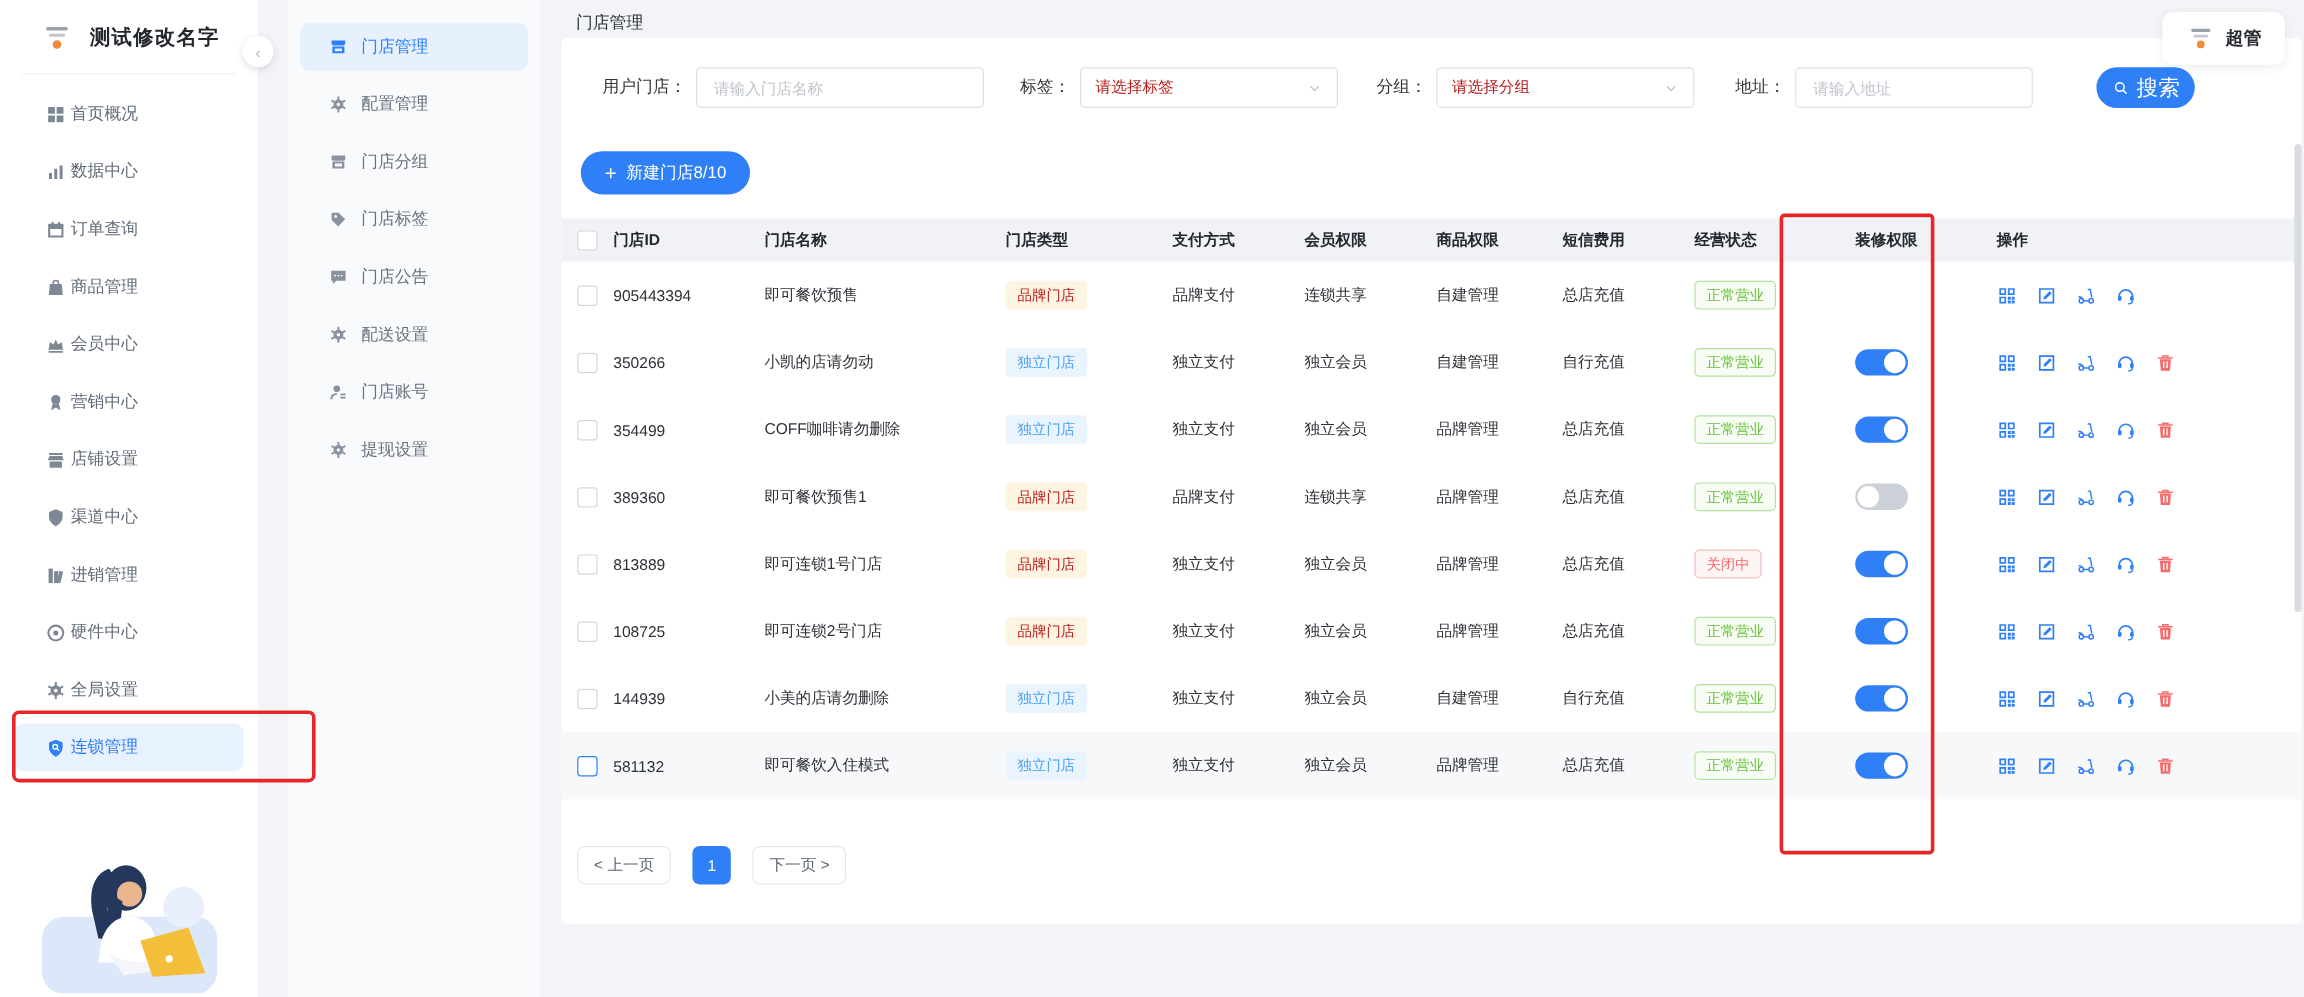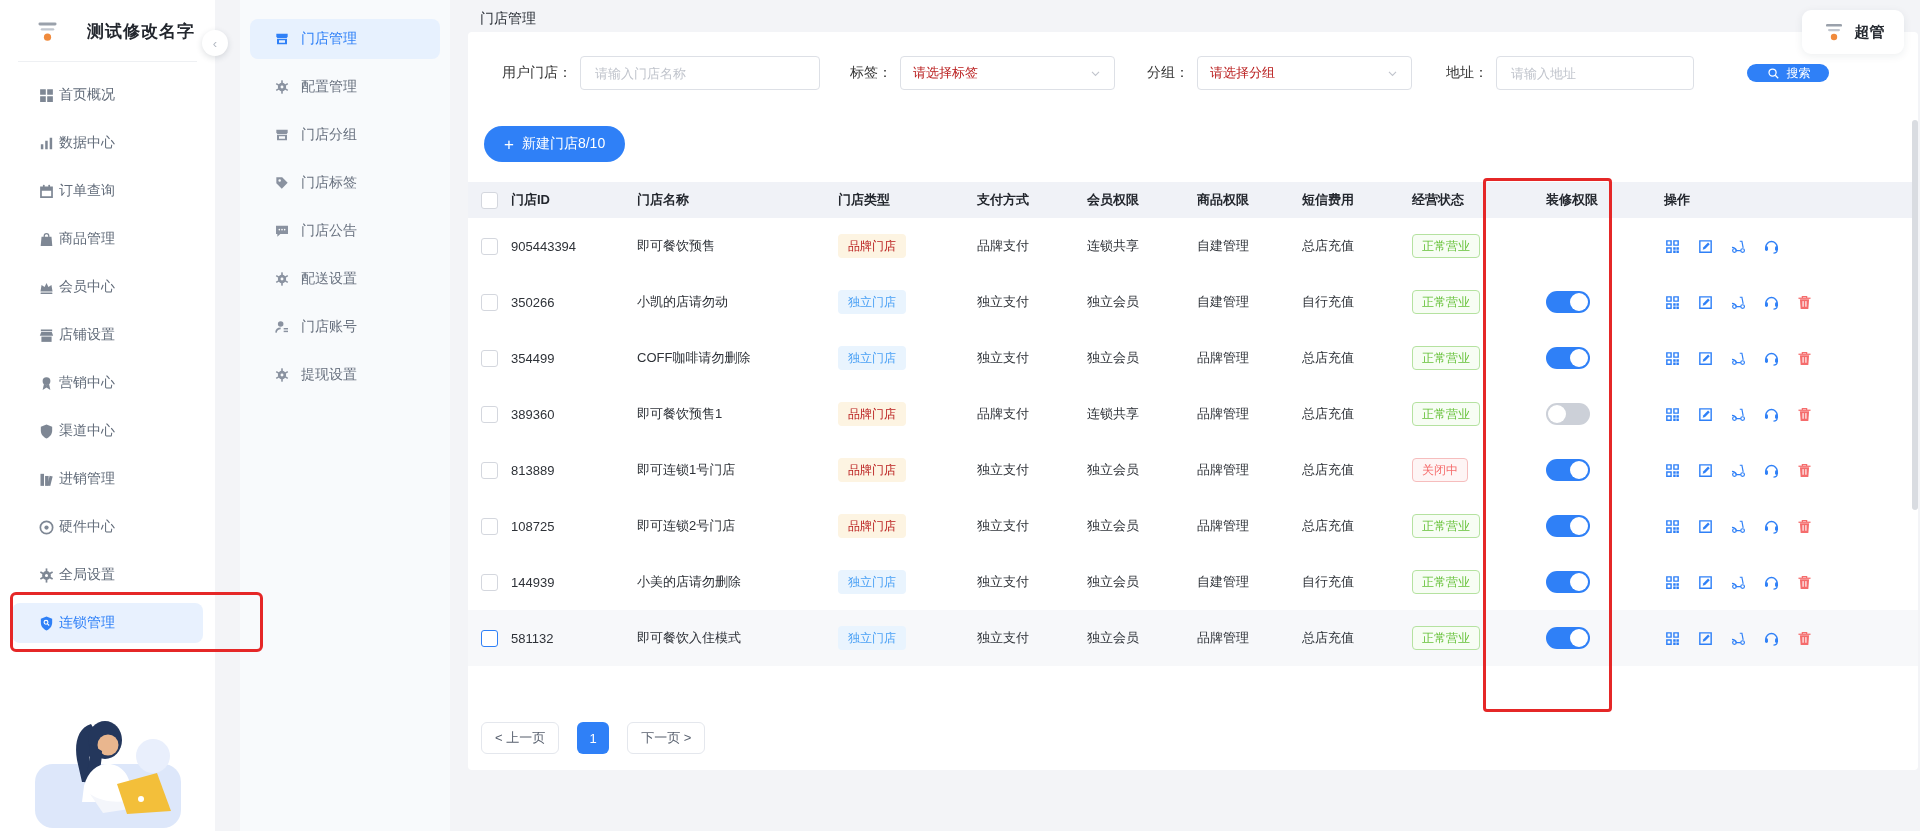--- a/index.html
+++ b/index.html
@@ -6,21 +6,21 @@
   body{
     width:1920px;height:831px;position:relative;overflow:hidden;
     background:#f3f4f7;
     font-family:"Liberation Sans","DejaVu Sans",sans-serif;
     color:#303133;
   }
   svg{display:block}
   .ic{width:17px;height:17px}
   
   .sidebar{position:absolute;left:0;top:0;bottom:0;width:215px;background:#fff;z-index:2}
-  .logo-row{display:flex;align-items:center;gap:26px;padding:18px 0 0 34px}
+  .logo-row{display:flex;align-items:center;gap:14px;padding:18px 0 0 34px}
   .logo-row svg{width:27px;height:27px}
   .app-title{font-size:17px;font-weight:bold;color:#23272e;letter-spacing:1px}
   .sidebar-divider{margin:16px 18px 0;border-bottom:1px solid #eef0f3}
   .side-items{padding-top:9px}
   .side-item{height:48px;display:flex;align-items:center;padding:0 12px;cursor:pointer}
   .side-item-inner{flex:1;display:flex;align-items:center;gap:4px;height:40px;border-radius:8px;padding-left:26px;color:#616b79;font-size:14px}
   .side-item-inner .ic{color:#7e8794}
   .side-item.active .side-item-inner{background:#e8f1fe;color:#2f80f7}
   .side-item.active .side-item-inner .ic{color:#2f80f7}
   .collapse-btn{position:absolute;left:202px;top:30px;width:26px;height:26px;border-radius:50%;
@@ -42,22 +42,22 @@
   .filter-bar{display:flex;align-items:center;padding:24px 0 0 34px}
   .f-label{font-size:14px;color:#333;margin-right:8px;white-space:nowrap}
   .f-box{height:34px;border:1px solid #dde0e6;border-radius:4px;background:#fff;box-sizing:border-box;display:flex;align-items:center;padding:0 12px}
   .f-input{width:240px}
   .f-input input{border:none;outline:none;width:100%;font-size:13px;color:#333;background:transparent;font-family:inherit}
   .f-input input::placeholder{color:#c0c4cc}
   .f-select{width:215px;justify-content:space-between;color:#b91c1c;font-size:13px;cursor:pointer}
   .f-addr{width:198px}
   .gap30{margin-left:30px}.gap32{margin-left:32px}.gap34{margin-left:34px}
   .chev{width:13px;height:13px;color:#c0c4cc}
-  .search-btn{margin-left:53px;width:82px;height:18px;border:none;border-radius:17px;background:#2f80f7;color:#fff;
-    display:flex;align-items:center;justify-content:center;gap:6px;font-size:12px;cursor:pointer;font-family:inherit}
+  .search-btn{margin-left:53px;width:82px;height:34px;border:none;border-radius:17px;background:#2f80f7;color:#fff;
+    display:flex;align-items:center;justify-content:center;gap:6px;font-size:18px;cursor:pointer;font-family:inherit}
   
   .new-btn{margin:36px 0 0 16px;height:36px;padding:0 20px;border:none;border-radius:18px;background:#2f80f7;color:#fff;
     display:flex;align-items:center;gap:8px;font-size:14px;cursor:pointer;font-family:inherit}
   .plus{font-size:17px;line-height:1}
   
   .thead{margin-top:20px;height:36px;background:#f0f2f7;display:flex;align-items:center;padding-left:13px;
     font-size:13px;font-weight:bold;color:#23272e}
   .trow{height:56px;display:flex;align-items:center;padding-left:13px;font-size:13px;color:#2e3238}
   .trow.hl{background:#f7f8fa}
   .c-cb{width:30px}.c-id{width:126px}.c-name{width:201px}.c-type{width:139px}.c-pay{width:110px}
@@ -74,21 +74,21 @@
   .switch{width:44px;height:22px;border-radius:11px;position:relative;cursor:pointer}
   .switch.on{background:#2f80f7}
   .switch.off{background:#ccd0d8}
   .switch::after{content:"";position:absolute;top:2px;width:18px;height:18px;border-radius:50%;background:#fff}
   .switch.on::after{right:2px}
   .switch.off::after{left:2px}
   .op{color:#2f80f7;cursor:pointer}
   .op.op-del{color:#f56c6c}
   .opsvg{width:17px;height:17px}
   
-  .pager{display:flex;align-items:center;gap:18px;margin-top:56px;padding-left:13px}
+  .pager{display:flex;align-items:center;gap:18px;margin-top:39px;padding-left:13px}
   .pg-btn{height:32px;padding:0 13px;border:1px solid #e4e7ed;border-radius:6px;background:#fff;color:#5a6270;
     font-size:13px;display:flex;align-items:center;cursor:pointer;font-family:inherit}
   .pg-cur{width:32px;height:32px;border-radius:6px;background:#2f80f7;color:#fff;display:flex;align-items:center;
     justify-content:center;font-size:13px;cursor:pointer}
   
   .user-chip{position:absolute;left:1802px;top:10px;width:102px;height:44px;background:#fff;border-radius:9px;
     box-shadow:0 2px 8px rgba(31,45,61,.08);display:flex;align-items:center;justify-content:center;gap:9px;z-index:3}
   .user-chip svg{width:24px;height:24px}
   .user-name{font-size:15px;font-weight:bold;color:#262a31}
   
@@ -270,31 +270,31 @@
     <div class="side-item-inner">
       <svg class="ic">
             <use href="#i-crown"></use>
           </svg>
       <span class="side-label">会员中心</span>
     </div>
   </div>
       <div class="side-item">
     <div class="side-item-inner">
       <svg class="ic">
+            <use href="#i-medal"></use>
+          </svg>
+      <span class="side-label">营销中心</span>
+    </div>
+  </div>
+      <div class="side-item">
+    <div class="side-item-inner">
+      <svg class="ic">
             <use href="#i-shop"></use>
           </svg>
       <span class="side-label">店铺设置</span>
-    </div>
-  </div>
-      <div class="side-item">
-    <div class="side-item-inner">
-      <svg class="ic">
-            <use href="#i-medal"></use>
-          </svg>
-      <span class="side-label">营销中心</span>
     </div>
   </div>
       <div class="side-item">
     <div class="side-item-inner">
       <svg class="ic">
             <use href="#i-shield"></use>
           </svg>
       <span class="side-label">渠道中心</span>
     </div>
   </div>

